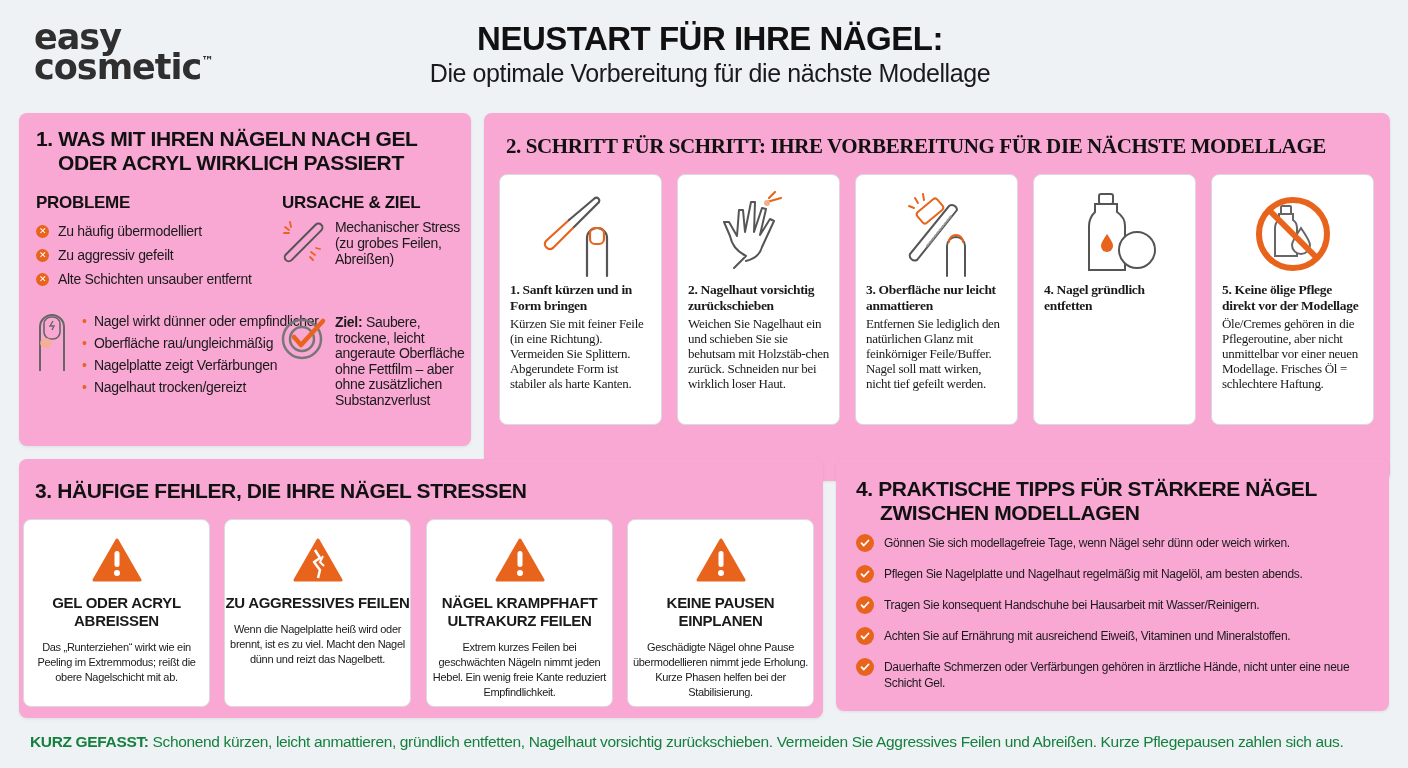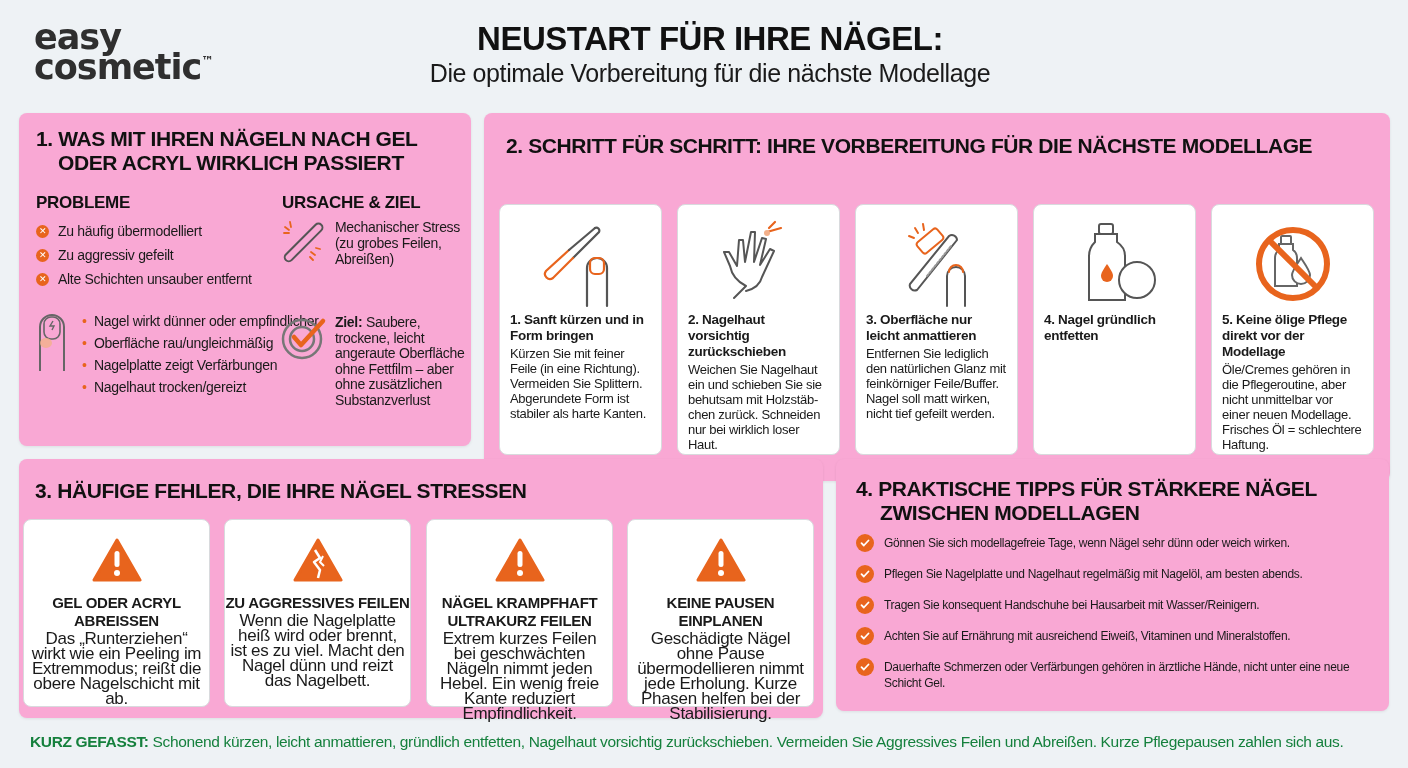--- a/index.html
+++ b/index.html
@@ -28,34 +28,34 @@
   .cause .txt { font-size: 14px; line-height: 16px; letter-spacing: -0.3px; margin-left: 6px; width: 130px; }
   .symptoms { position: absolute; left: 17px; top: 200px; display: flex; }
   .symptoms ul { list-style: none; margin-left: 10px; }
   .symptoms li { font-size: 14px; line-height: 16px; letter-spacing: -0.3px; margin-bottom: 6px; padding-left: 12px; position: relative; }
   .symptoms li::before { content: "•"; color: #e8641d; position: absolute; left: 0; top: 0; }
   .goal { position: absolute; left: 262px; top: 202px; display: flex; }
   .goal .txt { font-size: 14px; line-height: 15.5px; letter-spacing: -0.3px; margin-left: 8px; width: 130px; }
   .goal .txt b { font-weight: bold; }
 
   
-  #p2 { left: 484px; top: 113px; width: 906px; height: 368px; }
+  #p2 { left: 484px; top: 113px; width: 906px; height: 368px; font-family: Liberation Serif, serif; }
   #p2 .panel-title { position: absolute; left: 22px; top: 21px; font-size: 21px; }
-  .step { position: absolute; top: 61px; width: 163px; height: 251px; border: 1px solid #d8dadd; border-radius: 8px; background: #fff; margin-top: 30px; }
+  .step { position: absolute; top: 61px; width: 163px; height: 251px; border: 1px solid #d8dadd; border-radius: 8px; background: #fff; }
   .step .ico { height: 105px; display: flex; align-items: center; justify-content: center; padding-top: 10px; }
   .step .st-title { font-weight: bold; font-size: 13.5px; line-height: 16px; padding: 0 10px; letter-spacing: -0.3px; margin-top: 2px; }
   .step .st-body { font-size: 13px; line-height: 15px; padding: 2px 10px 0; letter-spacing: -0.3px; }
 
   
   #p3 { left: 19px; top: 459px; width: 804px; height: 259px; }
   #p3 .panel-title { position: absolute; left: 16px; top: 20px; }
   .mistake { position: absolute; top: 60px; width: 187px; height: 188px; border: 1px solid #d8dadd; border-radius: 8px; text-align: center; background: #fff; }
   .mistake .ico { height: 62px; display: flex; align-items: flex-end; justify-content: center; }
   .mistake .m-title { font-weight: bold; font-size: 15px; line-height: 18px; margin-top: 12px; letter-spacing: -0.3px; }
-  .mistake .m-body { font-size: 17px; line-height: 15px; margin-top: 1px; padding: 0 4px; letter-spacing: -0.3px; }
+  .mistake .m-body { font-size: 11px; line-height: 15px; margin-top: 10px; padding: 0 4px; letter-spacing: -0.3px; }
 
   
   #p4 { left: 836px; top: 459px; width: 553px; height: 252px; }
   #p4 .panel-title { position: absolute; left: 20px; top: 18px; }
   #p4 .panel-title .indent { padding-left: 24px; display: block; }
   .tips { position: absolute; left: 20px; top: 76px; list-style: none; width: 520px; }
   .tips li { display: flex; align-items: flex-start; font-size: 12px; line-height: 16px; margin-bottom: 14px; letter-spacing: -0.3px; }
   .ck { width: 18px; height: 18px; border-radius: 50%; background: #e8641d; display: inline-flex; align-items: center; justify-content: center; flex: none; margin-right: 10px; margin-top: -1px; }
 
   .footer { position: absolute; left: 30px; top: 733px; font-size: 15.5px; letter-spacing: -0.35px; color: #15803d; }

